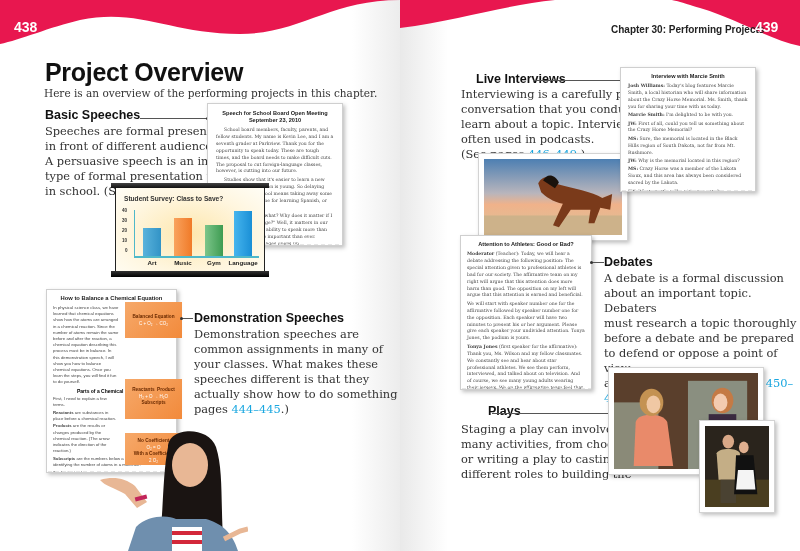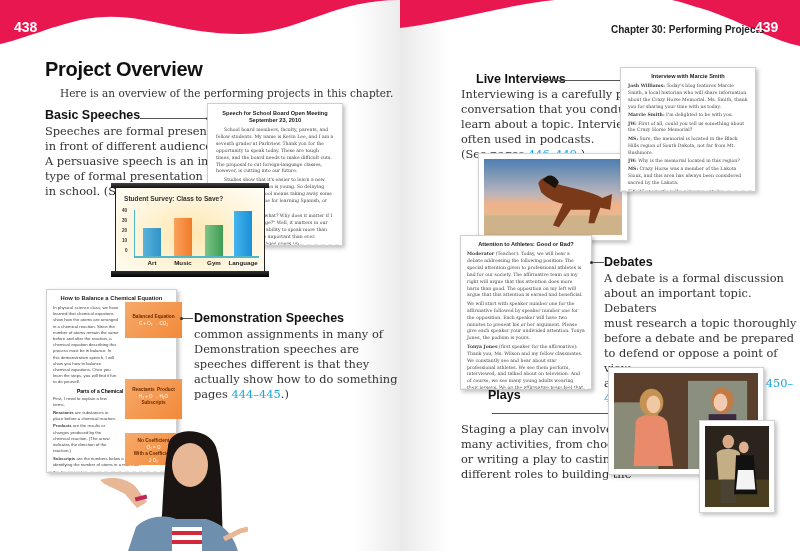--- a/index.html
+++ b/index.html
@@ -4,22 +4,22 @@
 <style>
   * { box-sizing: border-box; margin: 0; padding: 0; }
   body { width: 800px; height: 551px; overflow: hidden; background: #e6e6e6; position: relative; font-family: "DejaVu Serif", serif; }
   .spread { position: absolute; inset: 0; width: 668px; height: 551px; }
   .page { position: absolute; top: 0; height: 551px; background: #fff; overflow: hidden; }
   .page-left { left: 0; width: 400px; background: linear-gradient(to right, #fff 0%, #fff 88%, #ececec 100%); }
   .page-right { left: 400px; width: 400px; background: linear-gradient(to left, #fff 0%, #fff 88%, #e9e9e9 100%); }
   .wave { position: absolute; top: 0; left: 0; }
   .page-num { position: absolute; top: 19px; font-family: "Liberation Sans", sans-serif; font-weight: bold; font-size: 14px; color: #fff; }
   .chapter-title { position: absolute; top: 24px; left: 211px; font-family: "Liberation Sans", sans-serif; font-weight: bold; font-size: 10px; color: #222; }
-  h1.page-title { position: absolute; left: 45px; top: 58px; font-family: "Liberation Sans", sans-serif; font-size: 20px; font-weight: bold; color: #111; letter-spacing: -0.3px; }
-  .intro { position: absolute; left: 60px; top: 87px; font-size: 10.5px; color: #333; }
+  h1.page-title { position: absolute; left: 45px; top: 58px; font-family: "Liberation Sans", sans-serif; font-size: 25px; font-weight: bold; color: #111; letter-spacing: -0.3px; }
+  .intro { position: absolute; left: 44px; top: 87px; font-size: 10.5px; color: #333; }
   .sec-title { position: absolute; font-family: "Liberation Sans", sans-serif; font-weight: bold; font-size: 12.5px; color: #111; }
   .sec-body { position: absolute; font-size: 11.4px; line-height: 15px; color: #333; }
   .link { color: #1aa7e0; }
   .leader { position: absolute; height: 1px; background: #555; }
   .leader::after { content: ""; position: absolute; right: -2px; top: -1px; width: 3px; height: 3px; border-radius: 50%; background: #333; }
   .doc { position: absolute; background: #fff; border: 1px solid #cfcfcf; box-shadow: 2px 2px 4px rgba(0,0,0,0.25); padding: 6px 8px; overflow: hidden; }
   .doc .doc-title { font-family: "Liberation Sans", sans-serif; font-weight: bold; font-size: 5.6px; text-align: center; color: #222; line-height: 7px; margin-bottom: 3px; }
   .doc p { font-size: 4.6px; line-height: 6.9px; color: #444; margin-bottom: 1.5px; }
   .doc .torn { position: absolute; left: 0; right: 0; bottom: -2px; height: 6px; background:
       radial-gradient(circle at 3px 6px, #e6e6e6 3px, transparent 3.5px) 0 0/7px 6px repeat-x; }
@@ -122,22 +122,23 @@
     <div class="orange-box" style="left:125px;top:433px;width:57px;height:32px;padding-top:5px;">
       <div><b>No Coefficient</b></div>
       <div>O₂ = O</div>
       <div><b>With a Coefficient</b></div>
       <div>2 O₂</div>
     </div>
     <div class="leader" style="left:182px;top:318px;width:11px;transform:scaleX(-1);"></div>
 
     <div class="sec-title" style="left:194px;top:311px;">Demonstration Speeches</div>
     <div class="sec-body" style="left:194px;top:327px;">
+      <div>Demonstration speeches are</div>
       <div>common assignments in many of</div>
-      <div>Demonstration speeches are</div>
+      <div>your classes. What makes these</div>
       <div>speeches different is that they</div>
       <div>actually show how to do something</div>
       <div><span>pages </span><span class="link">444–445</span><span>.)</span></div>
     </div>
 
     <svg class="girl" viewBox="0 0 120 124">
       <path d="M40,20 C40,0 80,-2 88,20 C96,45 92,80 96,124 L30,124 C36,90 34,50 40,20 Z" fill="#1a1412"></path>
       <ellipse cx="62" cy="38" rx="18" ry="22" fill="#e8b795"></ellipse>
       <path d="M0,124 L8,100 C20,88 40,88 48,92 L78,92 C92,96 104,104 110,124 Z" fill="#6f8fae"></path>
       <rect x="44" y="100" width="30" height="24" fill="#fff"></rect>
@@ -212,21 +213,21 @@
     <div class="sec-title" style="left:204px;top:255px;">Debates</div>
     <div class="sec-body" style="left:204px;top:271px;">
       <div>A debate is a formal discussion</div>
       <div>about an important topic. Debaters</div>
       <div>must research a topic thoroughly</div>
       <div>before a debate and be prepared</div>
       <div>to defend or oppose a point of view</div>
       <div><span>about the topic. (See pages </span><span class="link">450–451</span><span>.)</span></div>
     </div>
 
-    <div class="sec-title" style="left:61px;top:388px;padding-left:27px;">Plays</div>
+    <div class="sec-title" style="left:61px;top:404px;padding-left:27px;">Plays</div>
     <div class="leader" style="left:92px;top:413px;width:125px;"></div>
     <div class="sec-body" style="left:61px;top:422px;">
       <div>Staging a play can involve</div>
       <div>many activities, from choosing</div>
       <div>or writing a play to casting the</div>
       <div>different roles to building the</div>
     </div>
 
     <div class="photo" style="left:208px;top:367px;width:156px;height:108px;">
       <svg class="inner" viewBox="0 0 146 98" preserveAspectRatio="none">

